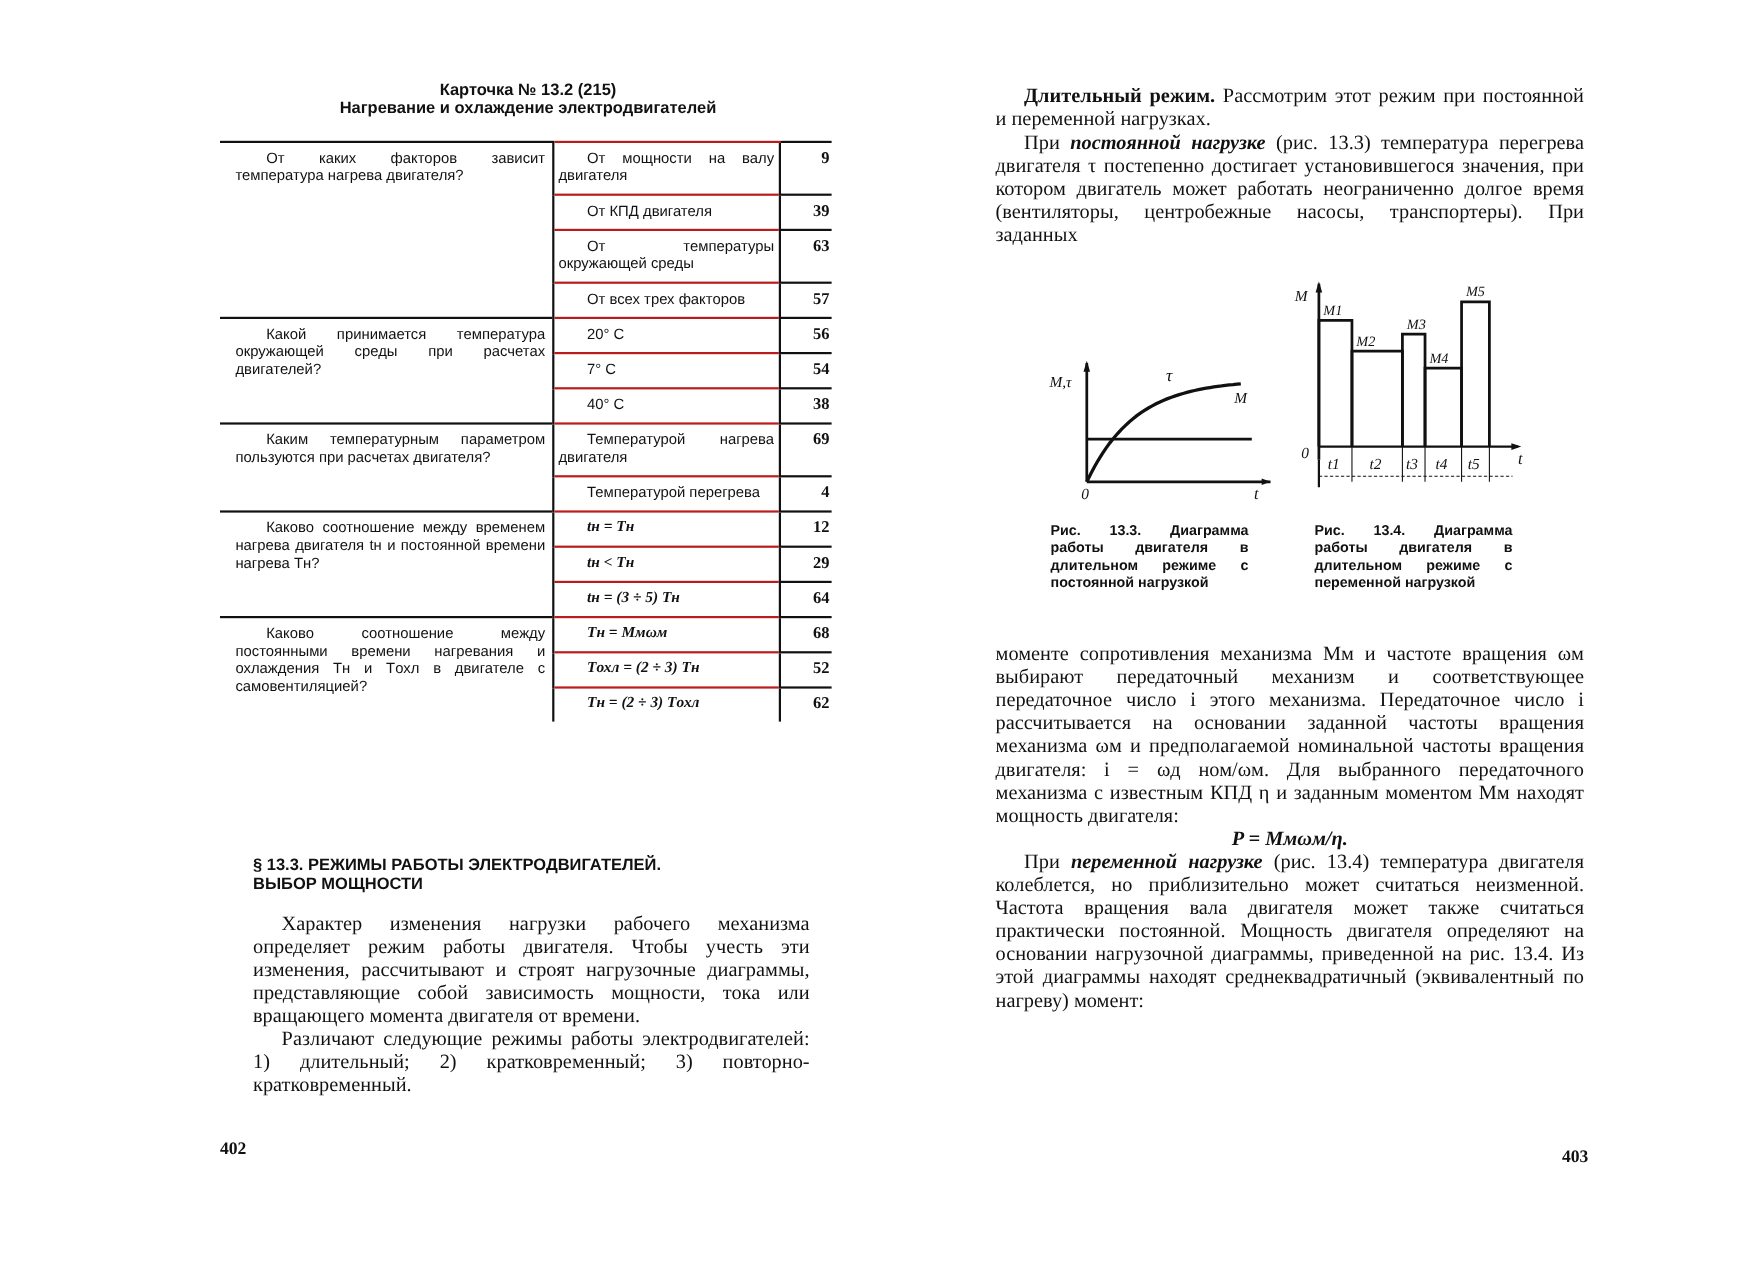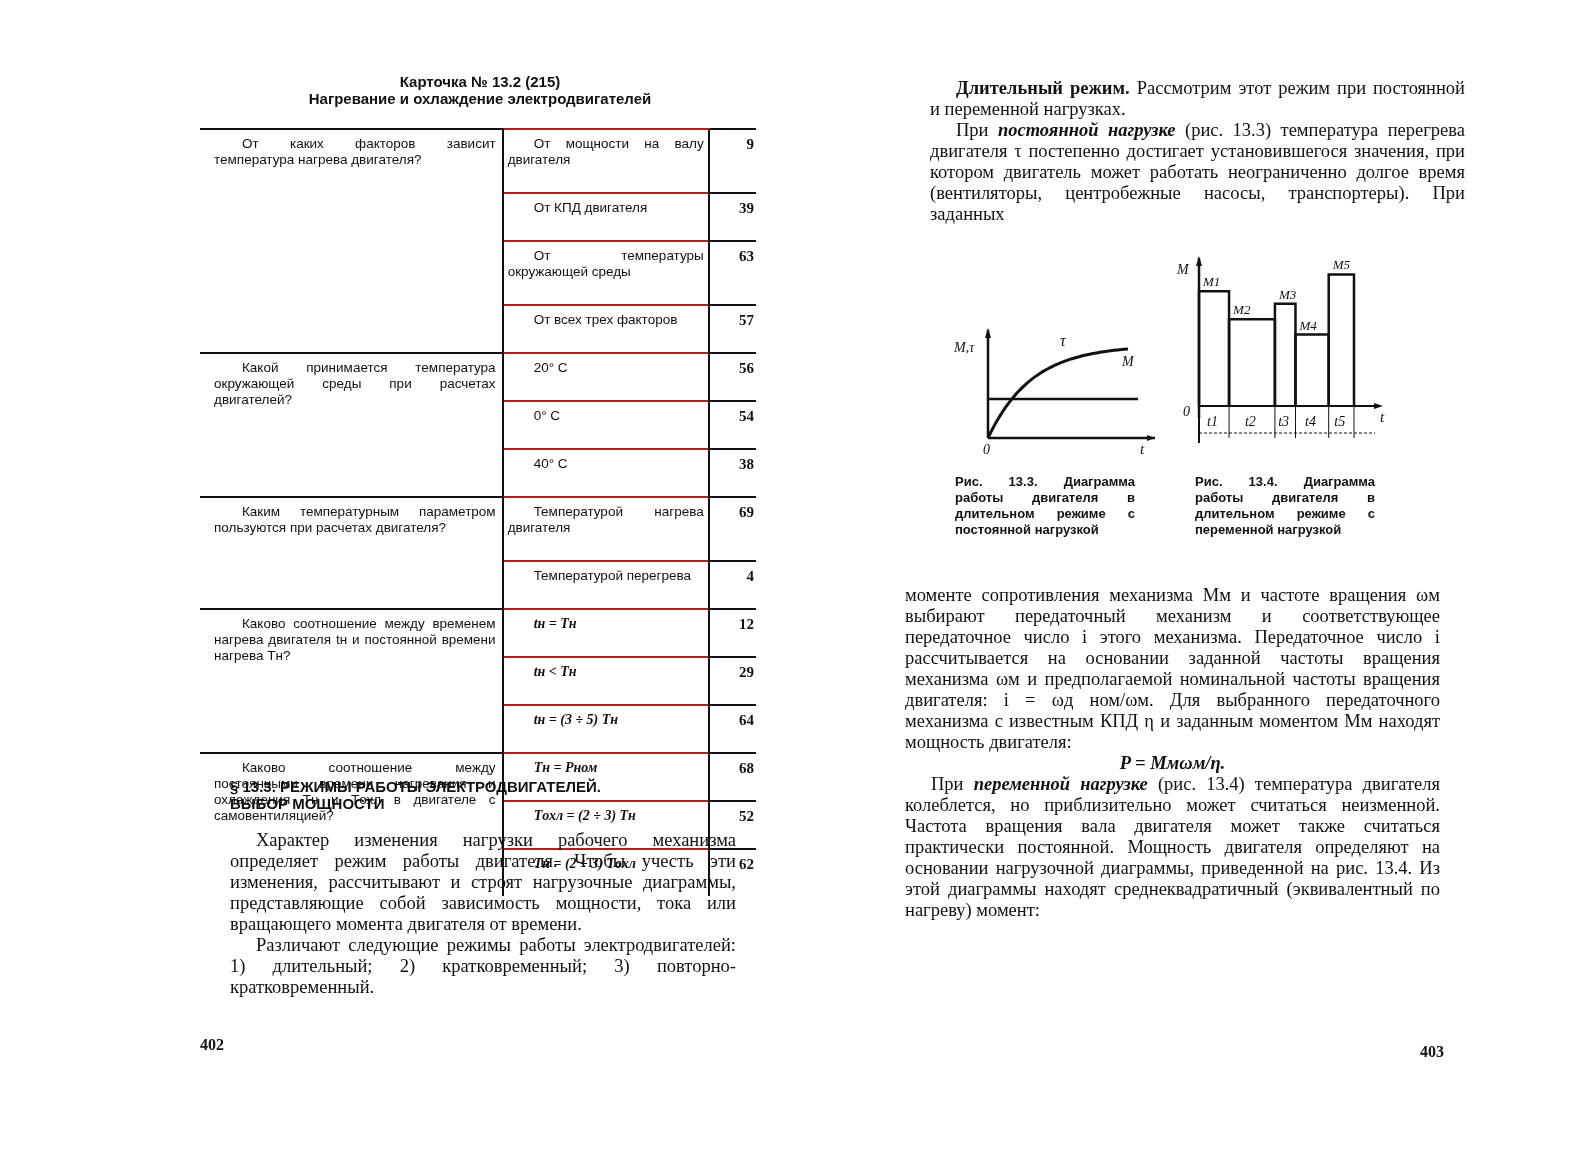--- a/index.html
+++ b/index.html
@@ -3,33 +3,33 @@
 <meta charset="utf-8">
 <style>
   html, body { margin: 0; padding: 0; background: #ffffff; }
   body { width: 1584px; height: 1153px; position: relative; overflow: hidden; color: #111; font-family: "Liberation Sans", sans-serif; }
   .page { position: absolute; top: 0; }
   #page-left { left: 200px; width: 560px; }
   #page-right { left: 905px; width: 540px; }
   .card-title { position: absolute; top: 73px; left: 0; width: 560px; text-align: center; font-size: 15px; font-weight: bold; line-height: 17px; }
   
   .qtable { position: absolute; top: 128px; left: 0; width: 556px; border-collapse: collapse; font-size: 13.5px; line-height: 16px; }
-  .qtable td { vertical-align: top; padding: 6px 4px 24px 4px; }
+  .qtable td { vertical-align: top; padding: 6px 4px 8px 4px; }
   .qtable td.q { width: 280px; text-align: justify; text-indent: 28px; padding-left: 14px; padding-right: 6px; border-top: 2px solid #111; }
   .qtable td.a { width: 195px; border-left: 2px solid #111; border-top: 2px solid #b91c1c; text-indent: 26px; text-align: justify; }
   .qtable td.a.formula { font-family: "Liberation Serif", serif; font-style: italic; font-weight: bold; font-size: 14px; }
   .qtable td.n { width: 40px; border-left: 2px solid #111; border-top: 2px solid #111; text-align: right; font-weight: bold; font-family: "Liberation Serif", serif; font-size: 15px; padding-right: 2px; }
   .section-head { position: absolute; top: 778px; left: 30px; width: 520px; font-size: 15px; font-weight: bold; line-height: 17px; }
   .body-text { font-family: "Liberation Serif", serif; font-size: 18.5px; line-height: 21px; text-align: justify; }
   .left-body { position: absolute; top: 830px; left: 30px; width: 506px; }
   .body-text p { margin: 0; text-indent: 26px; }
   .page-num { position: absolute; font-family: "Liberation Serif", serif; font-weight: bold; font-size: 16px; }
   #pn-left { top: 1036px; left: 0; }
   #pn-right { top: 1043px; left: 515px; }
-  .right-top { position: absolute; top: 78px; left: 0; width: 535px; margin-left: 25px; }
+  .right-top { position: absolute; top: 78px; left: 0; width: 535px; }
   .right-mid { position: absolute; top: 585px; left: 0; width: 535px; }
   .formula-line { text-align: center; font-style: italic; font-weight: bold; margin: 4px 0 6px 0; text-indent: 0 !important; }
   .fig { position: absolute; }
   #fig1 { top: 320px; left: 45px; width: 210px; height: 135px; }
   #fig2 { top: 250px; left: 270px; width: 220px; height: 200px; }
   .caption { position: absolute; font-size: 13px; font-weight: bold; line-height: 16px; text-align: justify; width: 180px; }
   #cap1 { top: 474px; left: 50px; }
   #cap2 { top: 474px; left: 290px; }
   .it { font-style: italic; }
   .b { font-weight: bold; }
@@ -62,21 +62,21 @@
         <tr>
           <td class="a">От всех трех факторов</td>
           <td class="n">57</td>
         </tr>
         <tr>
           <td class="q" rowspan="3">Какой принимается температура окружающей среды при расчетах двигателей?</td>
           <td class="a" style="text-indent: 26px;">20° С</td>
           <td class="n">56</td>
         </tr>
         <tr>
-          <td class="a" style="text-indent: 26px;">0° С</td>
+          <td class="a" style="text-indent: 26px;">7° С</td>
           <td class="n">54</td>
         </tr>
         <tr>
           <td class="a" style="text-indent: 26px;">40° С</td>
           <td class="n">38</td>
         </tr>
         <tr>
           <td class="q" rowspan="2">Каким температурным параметром пользуются при расчетах двигателя?</td>
           <td class="a">Температурой нагрева двигателя</td>
           <td class="n">69</td>
@@ -93,21 +93,21 @@
         <tr>
           <td class="a formula" style="text-indent: 26px;">tн &lt; Tн</td>
           <td class="n">29</td>
         </tr>
         <tr>
           <td class="a formula" style="text-indent: 26px;">tн = (3 ÷ 5) Tн</td>
           <td class="n">64</td>
         </tr>
         <tr>
           <td class="q" rowspan="3">Каково соотношение между постоянными времени нагревания и охлаждения Tн и Tохл в двигателе с самовентиляцией?</td>
-          <td class="a formula" style="text-indent: 26px;">Tн = Pном</td>
+          <td class="a formula" style="text-indent: 26px;">Tн = Mмωм</td>
           <td class="n">68</td>
         </tr>
         <tr>
           <td class="a formula" style="text-indent: 26px;">Tохл = (2 ÷ 3) Tн</td>
           <td class="n">52</td>
         </tr>
         <tr>
           <td class="a formula" style="text-indent: 26px; margin-top: 19px;">Tн = (2 ÷ 3) Tохл</td>
           <td class="n">62</td>
         </tr>

